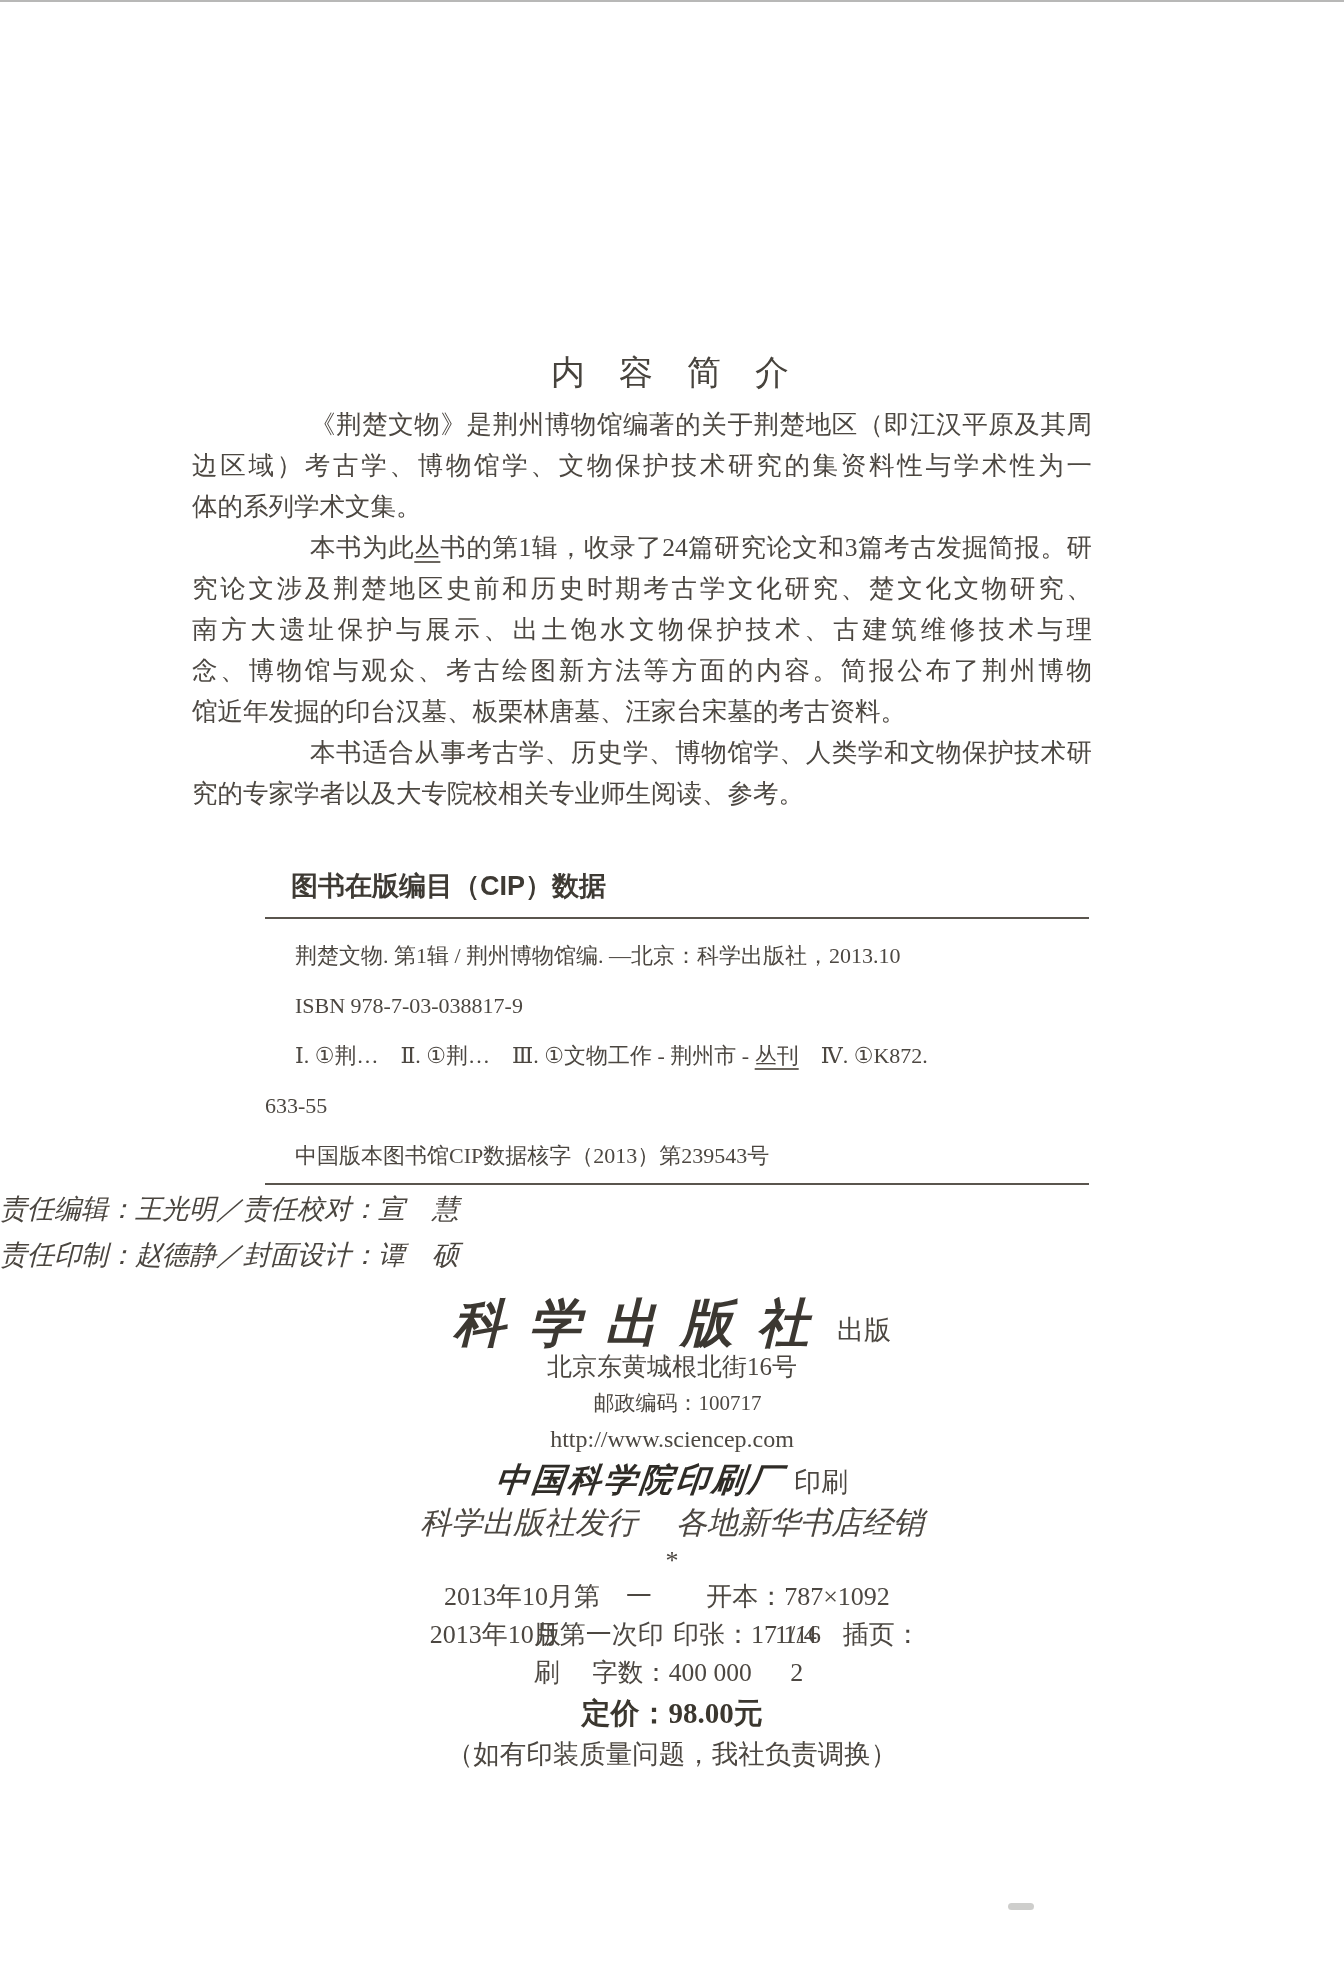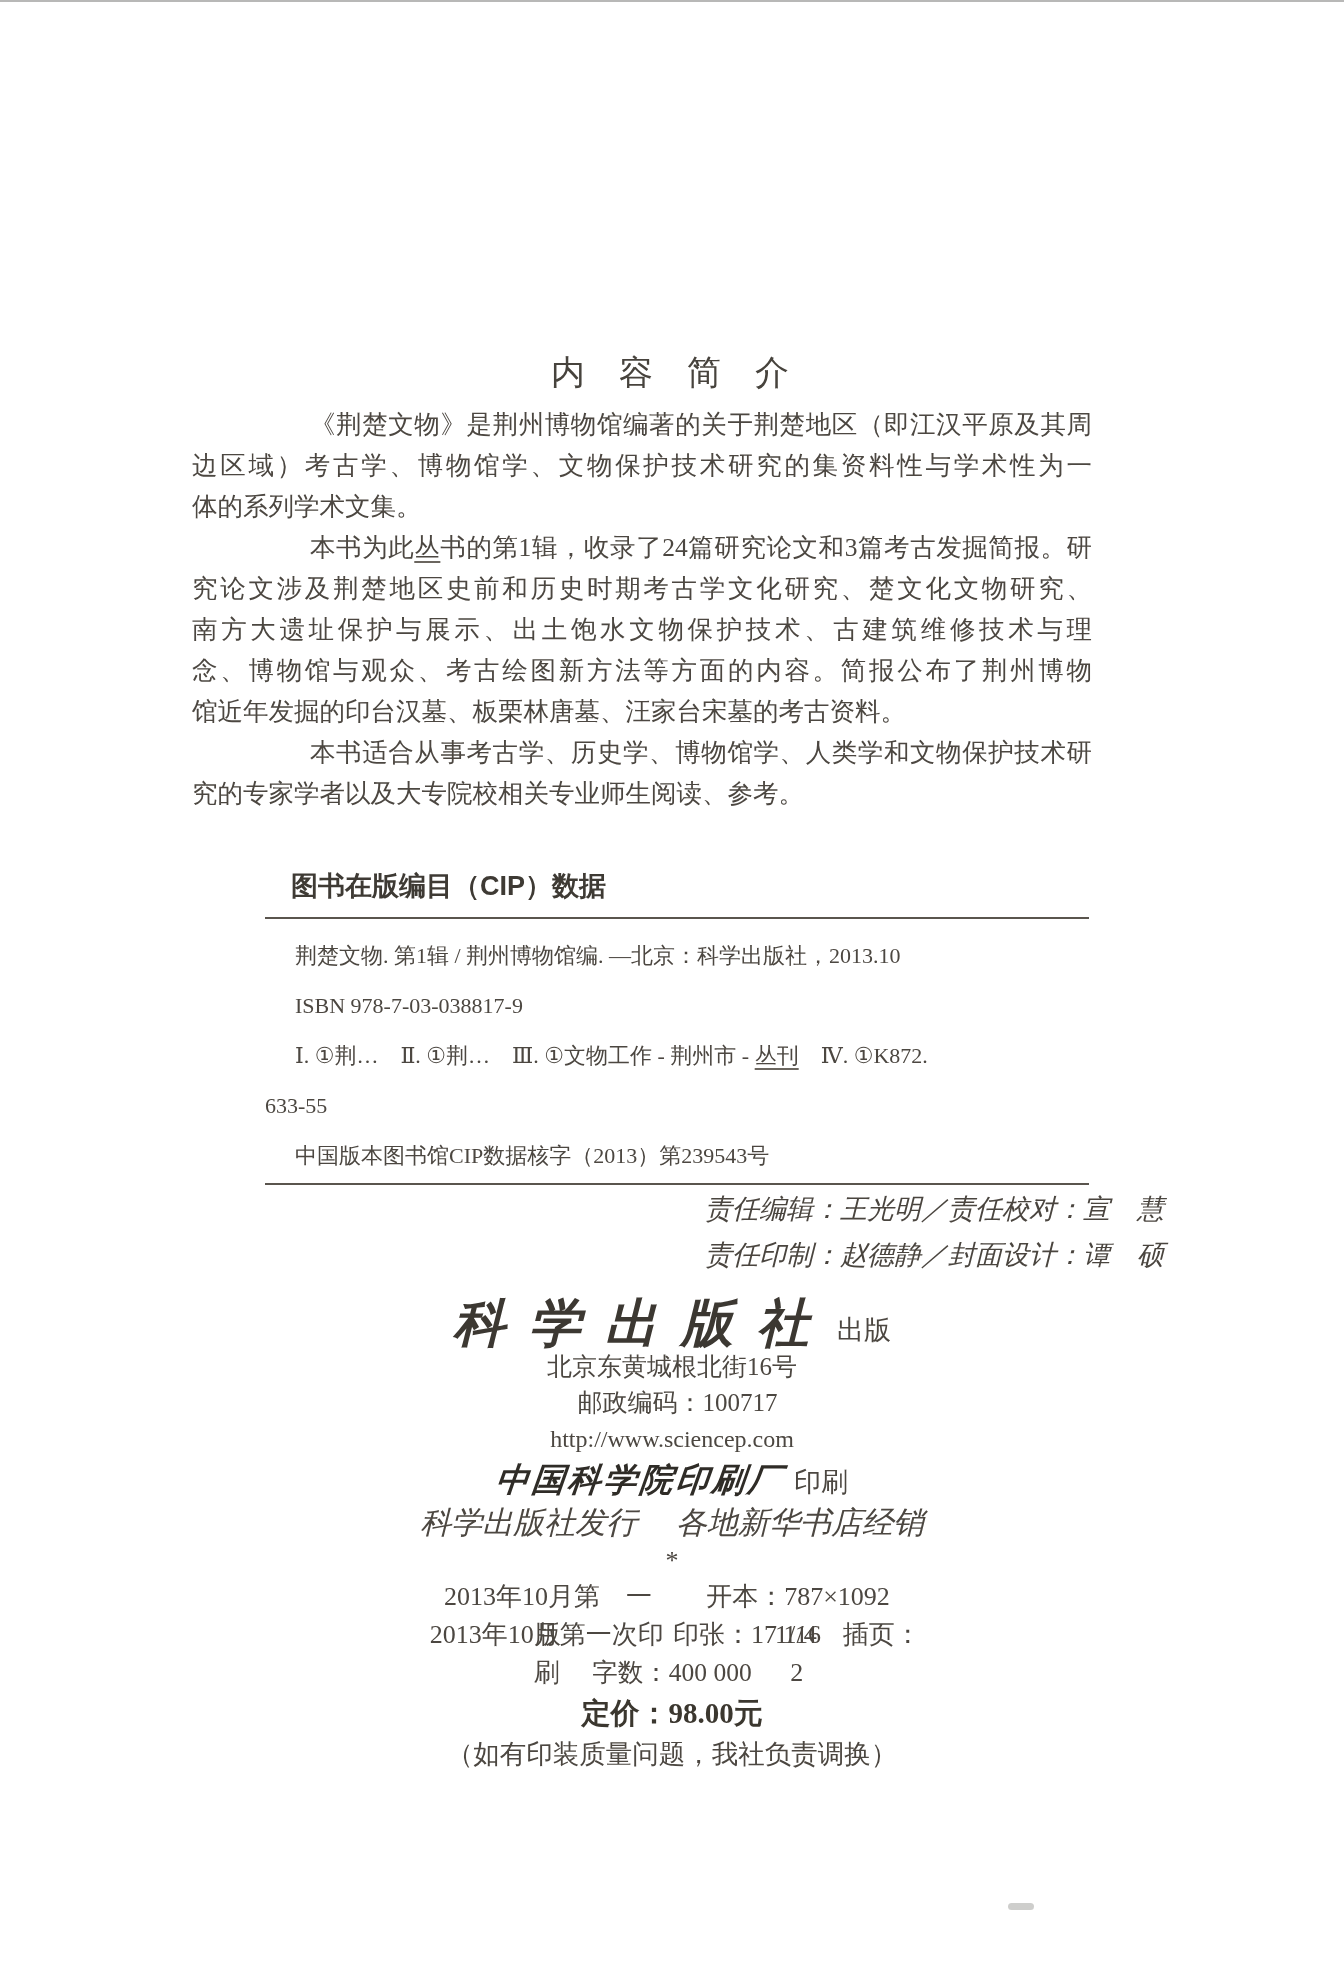--- a/index.html
+++ b/index.html
@@ -33,30 +33,30 @@
     font-family:"Liberation Sans","DejaVu Sans",sans-serif;
     font-weight:bold; font-size:27px; color:#3e3a34;
     padding-left:26px; margin-bottom:13px;
   }
   .cip-rule { border:0; border-top:2px solid #5a554e; margin:0; }
   .cip-lines { padding:12px 0 2px; font-size:22px; color:#4c4741; }
   .cip-lines div { line-height:50px; padding-left:30px; }
   .cip-lines div.flush { padding-left:0; }
 
   
-  .staff { position:absolute; top:1186px; left:0; width:1164px; text-align:right;
+  .staff { position:absolute; top:1186px; left:0; width:1164px; text-align:left;
     font-style:italic; font-size:27px; line-height:46px; color:#4a453f; }
 
   
   .bottom { position:absolute; top:1300px; left:0; width:1344px; text-align:center; color:#4c4741; }
   .row-logo   { height:48px; line-height:48px; font-size:27px; }
   .logo-cn    { font-size:52px; font-weight:bold; font-style:italic; letter-spacing:24px; color:#3c3832; vertical-align:-2px; }
   .logo-sfx   { margin-left:4px; }
   .row-addr   { height:37px; line-height:37px; font-size:25px; }
-  .row-post   { height:36px; line-height:36px; font-size:25px;padding-left:11px; }
+  .row-post   { height:36px; line-height:36px; font-size:21px;padding-left:11px; }
   .row-url    { height:37px; line-height:37px; font-size:24px; }
   .row-printer{ height:44px; line-height:44px; font-size:27px; }
   .printer-cn { display:inline-block; font-size:33px; font-weight:900; font-style:italic; letter-spacing:3px;
                 transform:skewX(-6deg); color:#2f2c27; margin-right:10px; }
   .row-dist   { height:42px; line-height:42px; font-size:31px;font-style:italic; }
   .row-star   { height:34px; line-height:34px; font-size:26px; }
   .row-ed     { height:38px; line-height:38px; font-size:26px; }
   .ed-inner   { display:flex; justify-content:space-between; width:500px; margin:0 auto; }
   .row-zishu  { height:38px; line-height:38px; font-size:25.5px; }
   .row-price  { height:42px; line-height:42px; font-size:29px; font-weight:bold; color:#3b372f; }

